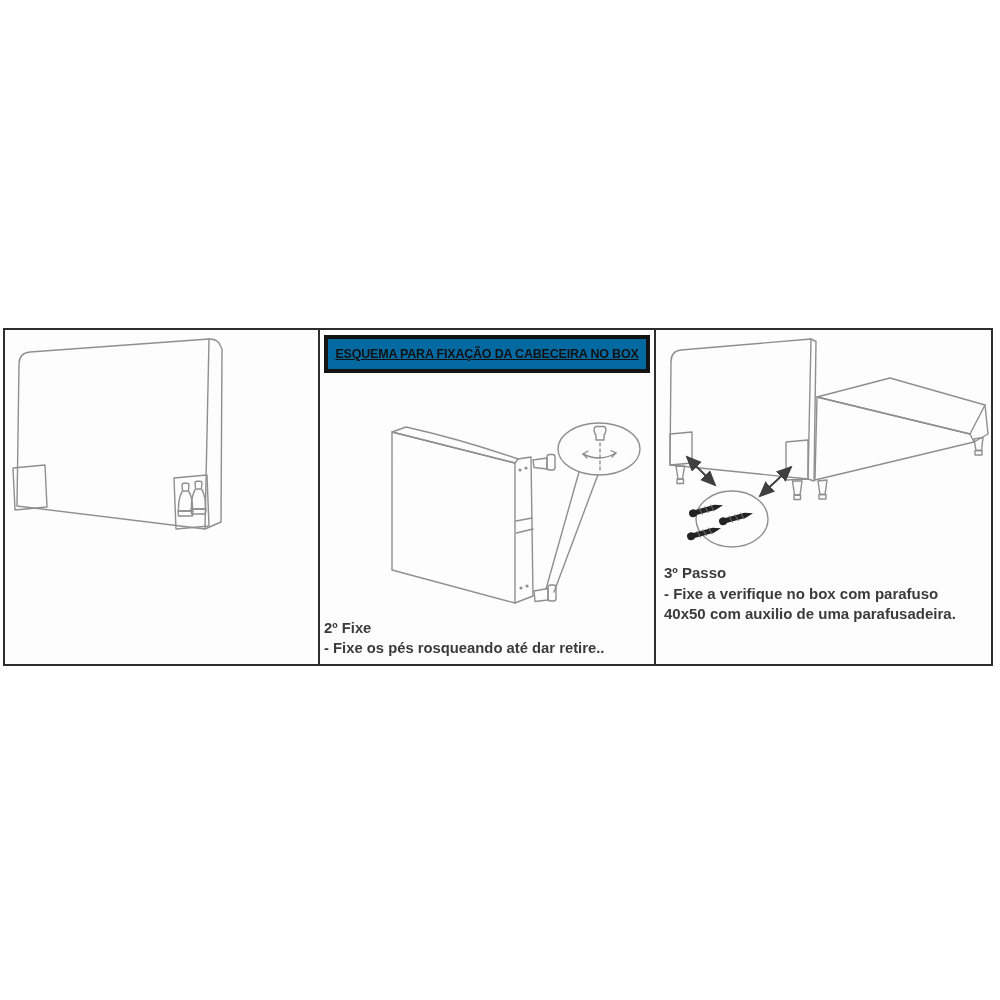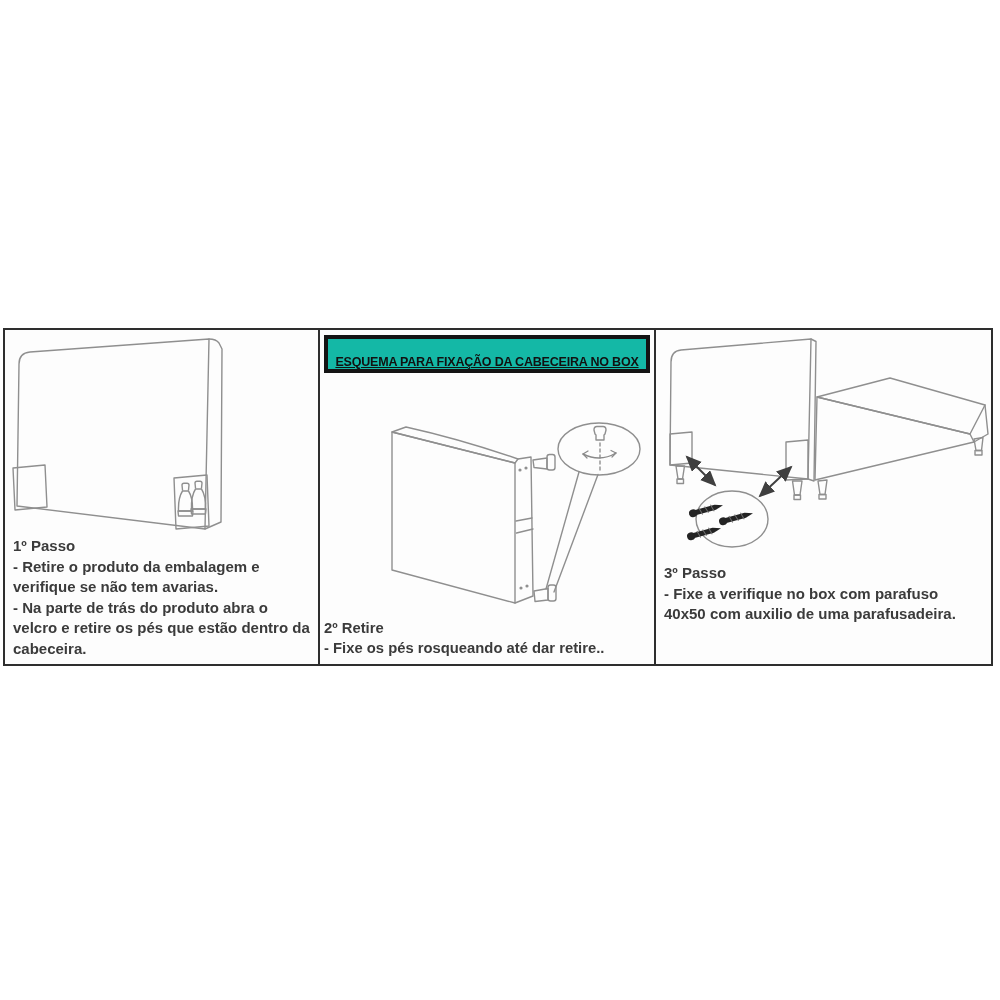--- a/index.html
+++ b/index.html
@@ -6,22 +6,22 @@
     font-family:"Liberation Sans","DejaVu Sans",sans-serif;}
   .canvas{position:relative;width:1000px;height:1000px;background:#ffffff;}
   .sheet{position:absolute;left:3px;top:328px;width:986px;height:334px;
     border:2px solid #2e2e2e;display:flex;background:#fdfdfd;}
   .panel{position:relative;height:100%;}
   .panel-1{width:313px;border-right:2px solid #2e2e2e;}
   .panel-2{width:334px;border-right:2px solid #2e2e2e;}
   .panel-3{flex:1;border-radius:32px;}
   .panel svg{position:absolute;left:0;top:0;}
   .banner{position:absolute;left:4px;top:5px;right:4px;height:30px;
-    background:#14b8a6;border:4px solid #141414;
-    display:flex;align-items:flex-end;justify-content:center;z-index:2;}
+    background:#0369a1;border:4px solid #141414;
+    display:flex;align-items:center;justify-content:center;z-index:2;}
   .banner-text{font-weight:bold;font-size:12.5px;letter-spacing:-0.2px;color:#111111;
     text-decoration:underline;white-space:nowrap;}
   .step-text{position:absolute;color:#3b3b3b;font-weight:bold;z-index:2;}
   .p1-text{left:8px;top:206px;width:302px;font-size:15px;line-height:20.6px;}
   .p2-text{left:4px;top:288px;width:330px;font-size:14.8px;line-height:20.4px;}
   .p3-text{left:8px;top:233px;width:320px;font-size:15px;line-height:20.6px;}
   .step-title,.step-line{white-space:normal;}
 </style>
 </head>
 <body>
@@ -43,25 +43,20 @@
             <path d="M173 181 L188 181 L187.5 186 L173.5 186 Z"></path>
           </g>
 
           <g>
             <path d="M190.5 158 L190 153 Q190 151.2 192 151.2 L195 151.2 Q197 151.2 197 153 L196.5 158"></path>
             <path d="M186.5 179 Q186 166 190.5 159 L196.5 159 Q201 166 200.5 179 Z"></path>
             <path d="M186 179 L201 179 L200.5 184 L186.5 184 Z"></path>
           </g>
         </g>
       </svg>
-      <div class="step-text p1-text">
-        <div class="step-title">1º Passo</div>
-        <div class="step-line">- Retire o produto da embalagem e verifique se não tem avarias.</div>
-        <div class="step-line">- Na parte de trás do produto abra o velcro e retire os pés que estão dentro da cabeceira.</div>
-      </div>
     </section>
 
     <section class="panel panel-2">
       <div class="banner">
         <span class="banner-text">ESQUEMA PARA FIXAÇÃO DA CABECEIRA NO BOX</span>
       </div>
       <svg width="334" height="332" viewBox="0 0 334 332">
         <g stroke="#8f8f8f" fill="none" stroke-width="1.4" stroke-linejoin="round" stroke-linecap="round">
 
           <path d="M72 102 L86 97 Q140 109 198 129 L195 133 L72 102 Z"></path>
@@ -97,21 +92,21 @@
           </g>
 
           <g stroke="#8a8a8a">
             <path d="M263 124 Q280 132.5 296 123"></path>
             <path d="M263 124 L268 121 M263 124 L267 128" stroke-width="1.2"></path>
             <path d="M296 123 L291 120.5 M296 123 L292 127" stroke-width="1.2"></path>
           </g>
         </g>
       </svg>
       <div class="step-text p2-text">
-        <div class="step-title">2º Retire</div>
+        <div class="step-title">2º Fixe</div>
         <div class="step-line">- Fixe os pés rosqueando até dar retire..</div>
       </div>
     </section>
 
     <section class="panel panel-3">
       <svg width="335" height="332" viewBox="0 0 335 332">
         <defs>
           <marker id="ah" orient="auto-start-reverse" markerWidth="9" markerHeight="8" refX="7" refY="3.5">
             <path d="M0 0 L8 3.5 L0 7 Z" fill="#3f3f3f"></path>
           </marker>

